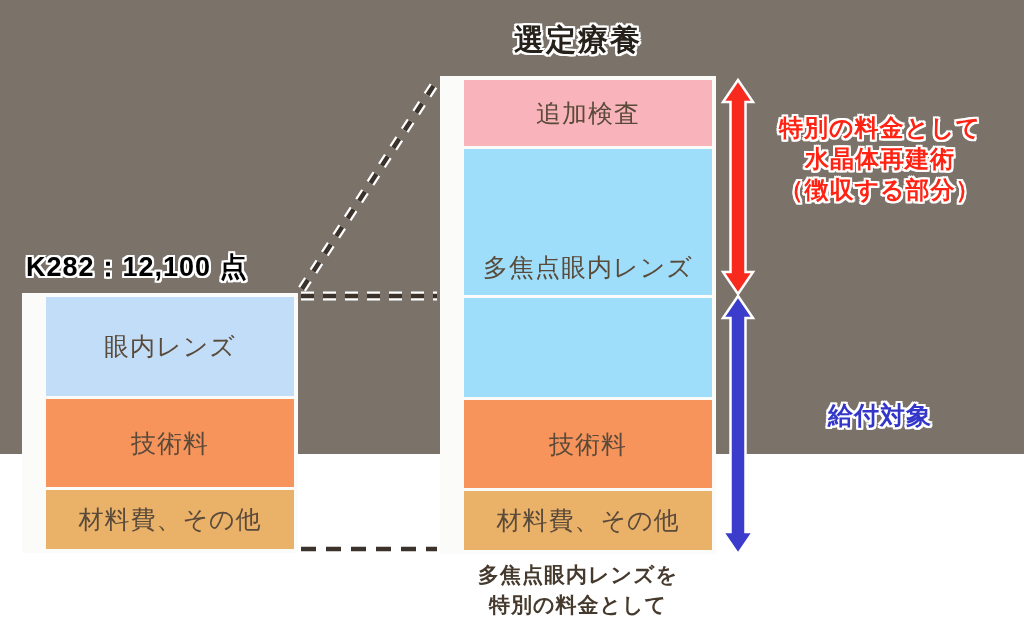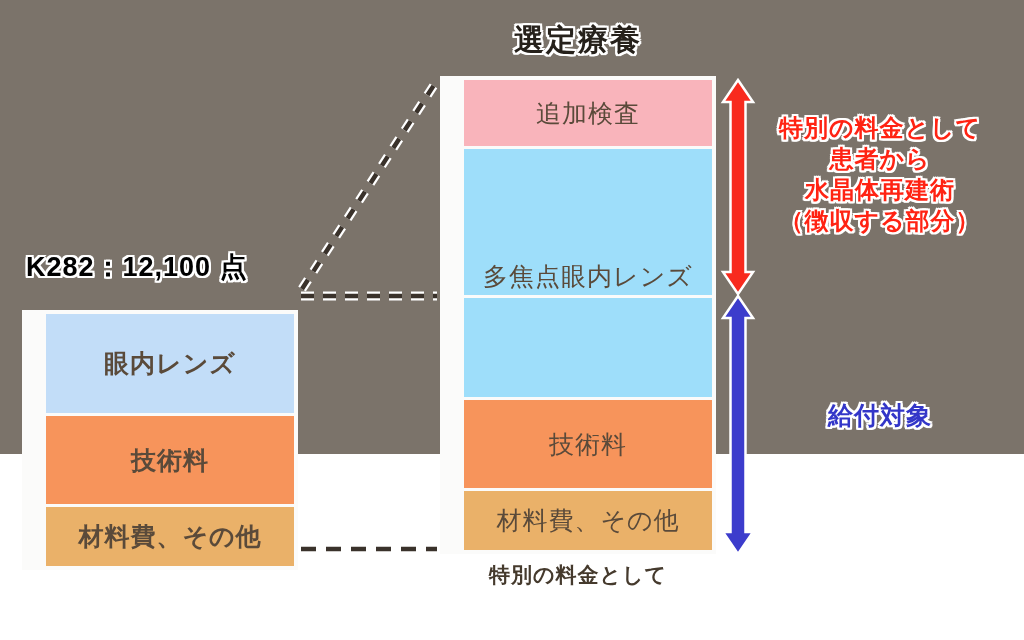--- a/index.html
+++ b/index.html
@@ -25,27 +25,27 @@
   .k282{
     position:absolute;left:26px;top:249px;width:290px;
     font-size:27px;font-weight:700;color:#000000;
     letter-spacing:1px;
   }
   .bar{
     position:absolute;width:276px;box-sizing:border-box;
     background:#FBFBFA;padding:4px;
     display:flex;flex-direction:column;gap:3px;
   }
-  .left-bar{left:22px;top:310px;height:260px;font-weight:bold;}
+  .left-bar{left:22px;top:293px;height:260px;}
   .right-bar{left:440px;top:76px;height:478px;}
   .seg{
     display:flex;align-items:center;justify-content:center;
     font-size:25px;color:#5A4A3A;letter-spacing:1px;margin-left:20px;
   }
-  .seg.align-bottom{align-items:flex-end;padding-bottom:2px;box-sizing:border-box;text-align:center;}
+  .seg.align-bottom{align-items:flex-end;padding-bottom:11px;box-sizing:border-box;text-align:center;}
   .caption{
     position:absolute;top:560px;width:276px;text-align:center;
     font-size:21px;font-weight:700;color:#453A2D;line-height:30px;
     letter-spacing:1px;
   }
   .left-caption{left:22px;}
   .right-caption{left:440px;}
   .note{
     position:absolute;width:280px;text-align:center;font-weight:700;
     letter-spacing:1px;
@@ -111,26 +111,26 @@
     <div class="seg" style="background: rgb(247, 148, 91); flex: 0 0 88px;">
       <span>技術料</span>
     </div>
     <div class="seg" style="background: rgb(234, 177, 105); flex: 0 0 59px;">
       <span>材料費、その他</span>
     </div>
   </div>
 
 
   <div class="caption right-caption outlined">
+    <div>多焦点眼内レンズを</div>
     <div>特別の料金として</div>
   </div>
 
   <div class="note red-note outlined">
     <div>特別の料金として</div>
-    <div>患者から</div>
     <div>水晶体再建術</div>
     <div>（徴収する部分）</div>
   </div>
 
   <div class="note blue-note outlined">
     <div>給付対象</div>
   </div>
 
 </div>
 

